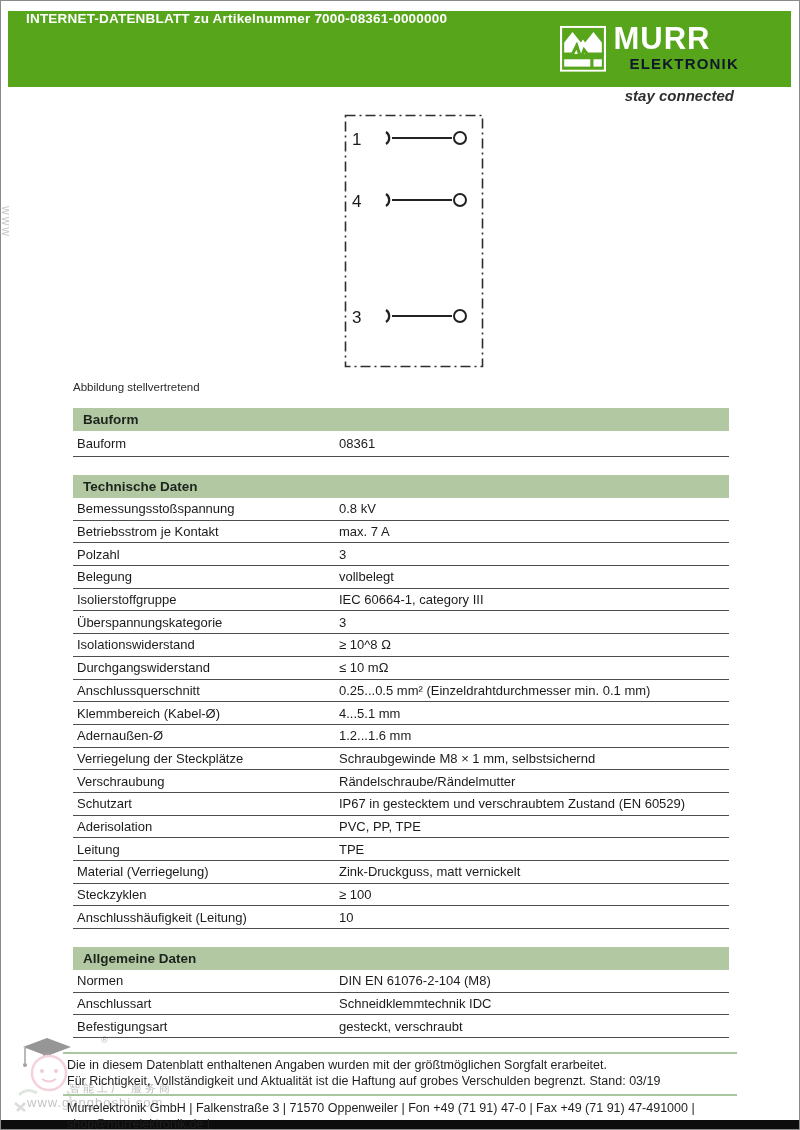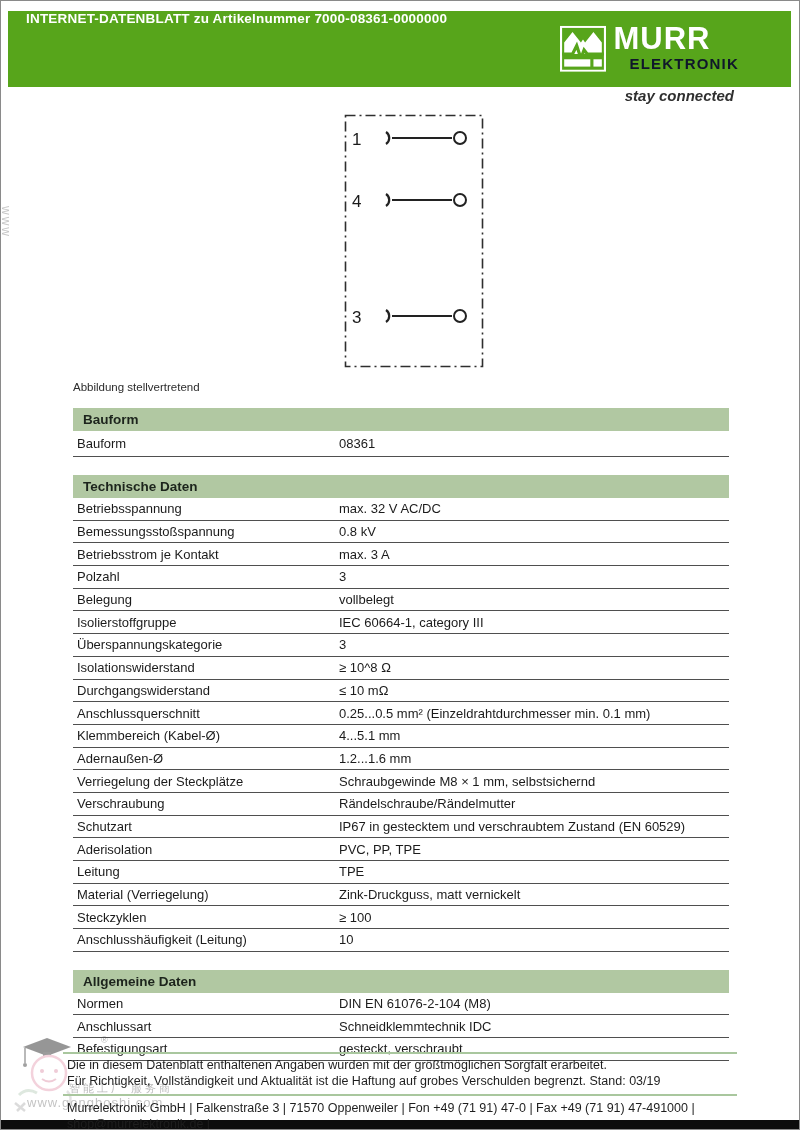--- a/index.html
+++ b/index.html
@@ -120,33 +120,29 @@
       <div class="spec-value">08361</div>
     </div>
   </div>
     </section>
 
     <section class="spec-section">
       <div class="section-bar">
         <span>Technische Daten</span>
       </div>
       <div class="section-rows">
-    <div class="spec-row">
-      <div class="spec-label">Betriebsspannung</div>
-      <div class="spec-value">max. 32 V AC/DC</div>
-    </div>
 
     <div class="spec-row">
       <div class="spec-label">Bemessungsstoßspannung</div>
       <div class="spec-value">0.8 kV</div>
     </div>
 
     <div class="spec-row">
       <div class="spec-label">Betriebsstrom je Kontakt</div>
-      <div class="spec-value">max. 3 A</div>
+      <div class="spec-value">max. 7 A</div>
     </div>
 
     <div class="spec-row">
       <div class="spec-label">Polzahl</div>
       <div class="spec-value">3</div>
     </div>
 
     <div class="spec-row">
       <div class="spec-label">Belegung</div>
       <div class="spec-value">vollbelegt</div>

